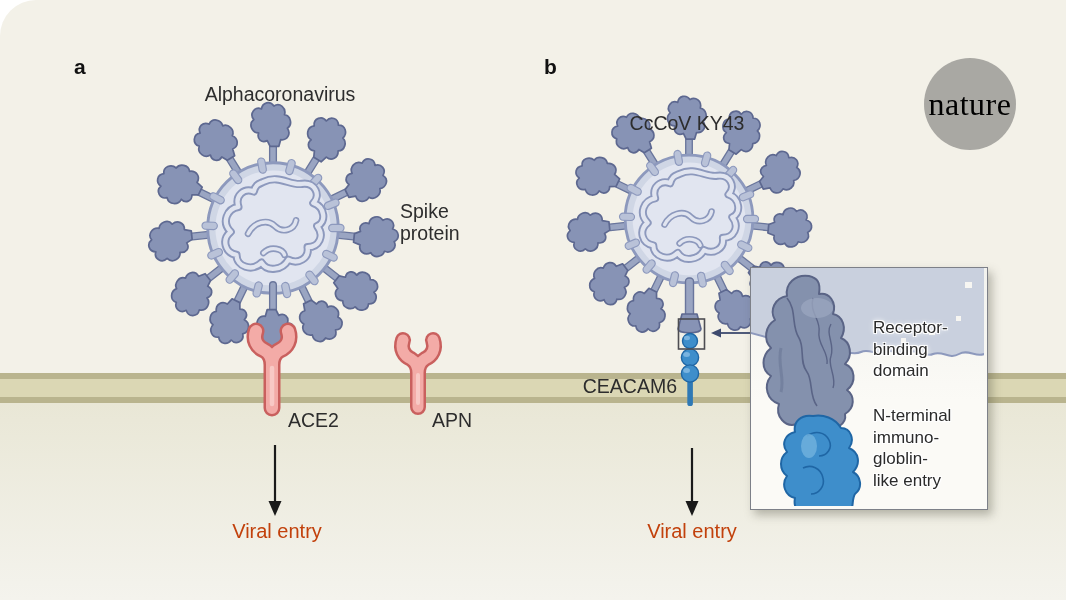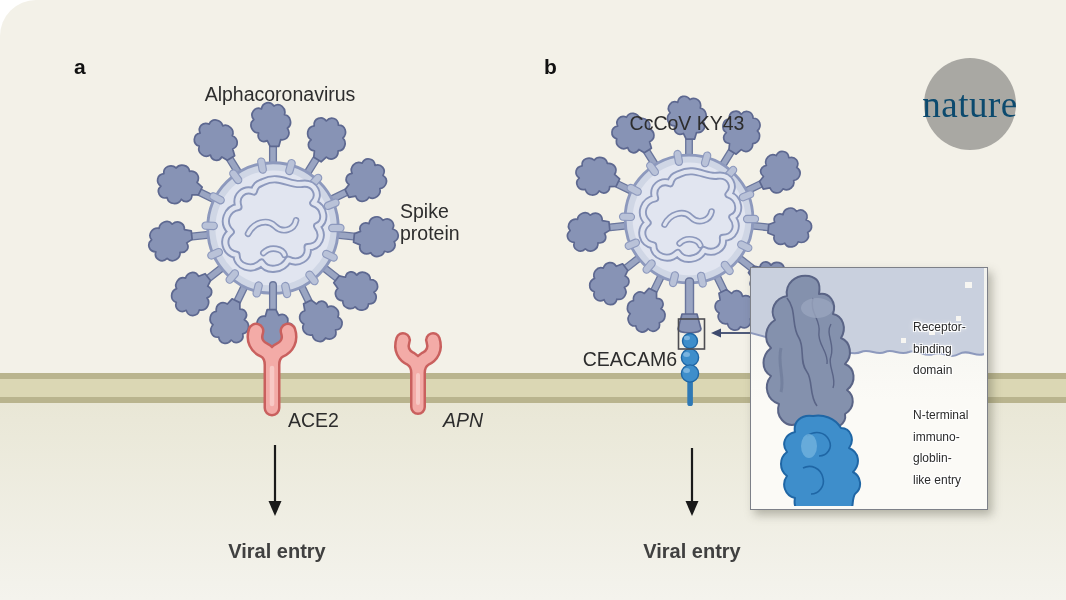--- a/index.html
+++ b/index.html
@@ -10,33 +10,33 @@
   }
   .membrane{position:absolute;left:0;top:373px;width:1066px;height:30px;z-index:1;
     background:linear-gradient(to bottom,#b9b48e 0,#b9b48e 6px,#dbd7b4 6px,#dbd7b4 24px,#b9b48e 24px,#b9b48e 30px);}
   .cytoplasm{position:absolute;left:0;top:403px;width:1066px;height:197px;z-index:1;
     background:linear-gradient(to bottom,#e9e7d6,#f4f3ed);}
   .art{position:absolute;left:0;top:0;z-index:2;}
   .label{position:absolute;z-index:4;font-size:19.5px;line-height:22px;}
   .ml{white-space:pre-line;}
   .panel-letter{font-weight:bold;font-size:21px;color:#111;}
   .title{text-align:center;width:220px;}
-  .bold-label{font-weight:bold;font-size:20px;color:#404040;text-align:center;width:160px;margin-top:20px;}
-  .right{text-align:right;}
+  .bold-label{font-weight:normal;font-size:20px;color:#c2410c;text-align:center;width:160px;}
+  .right{text-align:right;margin-top:27px;}
   .inset{
     position:absolute;left:750px;top:267px;width:236px;height:241px;z-index:3;
     background:linear-gradient(180deg,#f2f2ee, #fbfaf6 55%);
     border:1.5px solid #7d8088;box-shadow:4px 5px 9px rgba(70,70,55,.35);
   }
-  .inset-label{position:absolute;z-index:5;font-size:12px;line-height:21.5px;color:#2b2b2b;
-    text-shadow:-1px -1px 0 #fff,1px -1px 0 #fff,-1px 1px 0 #fff,1px 1px 0 #fff,0 0 4px #fff,0 0 6px #fff;margin-left:40px;}
+  .inset-label{position:absolute;z-index:5;font-size:17px;line-height:21.5px;color:#2b2b2b;
+    text-shadow:-1px -1px 0 #fff,1px -1px 0 #fff,-1px 1px 0 #fff,1px 1px 0 #fff,0 0 4px #fff,0 0 6px #fff;}
   .logo{
     position:absolute;left:924px;top:58px;width:92px;height:92px;border-radius:50%;
     background:#a9a8a3;z-index:4;display:flex;align-items:center;justify-content:center;
-    font-family:"Liberation Serif","DejaVu Serif",serif;font-size:37px;color:#0c4a6e;letter-spacing:.5px;
+    font-family:"Liberation Serif","DejaVu Serif",serif;font-size:32px;color:#000000;letter-spacing:.5px;
   }
 </style>
 </head>
 <body>
 
 <div class="stage">
 
   <div class="membrane"></div>
   <div class="cytoplasm"></div>
 
@@ -207,21 +207,21 @@
   <div class="label panel-letter" style="left:74px;top:56px;">a</div>
   <div class="label panel-letter" style="left:544px;top:56px;">b</div>
 
   <div class="label title" style="left:170px;top:83px;">Alphacoronavirus</div>
   <div class="label title" style="left:577px;top:83px;margin-top:29px;">CcCoV KY43</div>
 
   <div class="label ml" style="left:400px;top:200px;">Spike
 protein</div>
 
   <div class="label" style="left:288px;top:409px;">ACE2</div>
-  <div class="label" style="left:443px;top:409px;font-style:italic;">APN</div>
+  <div class="label" style="left:432px;top:409px;">APN</div>
 
   <div class="label right" style="left:575px;top:348px;width:102px;">CEACAM6</div>
 
   <div class="label bold-label" style="left:197px;top:520px;">Viral entry</div>
   <div class="label bold-label" style="left:612px;top:520px;">Viral entry</div>
 
   <div class="inset-label ml" style="left:873px;top:317px;">Receptor-
 binding
 domain</div>
   <div class="inset-label ml" style="left:873px;top:405px;">N-terminal

